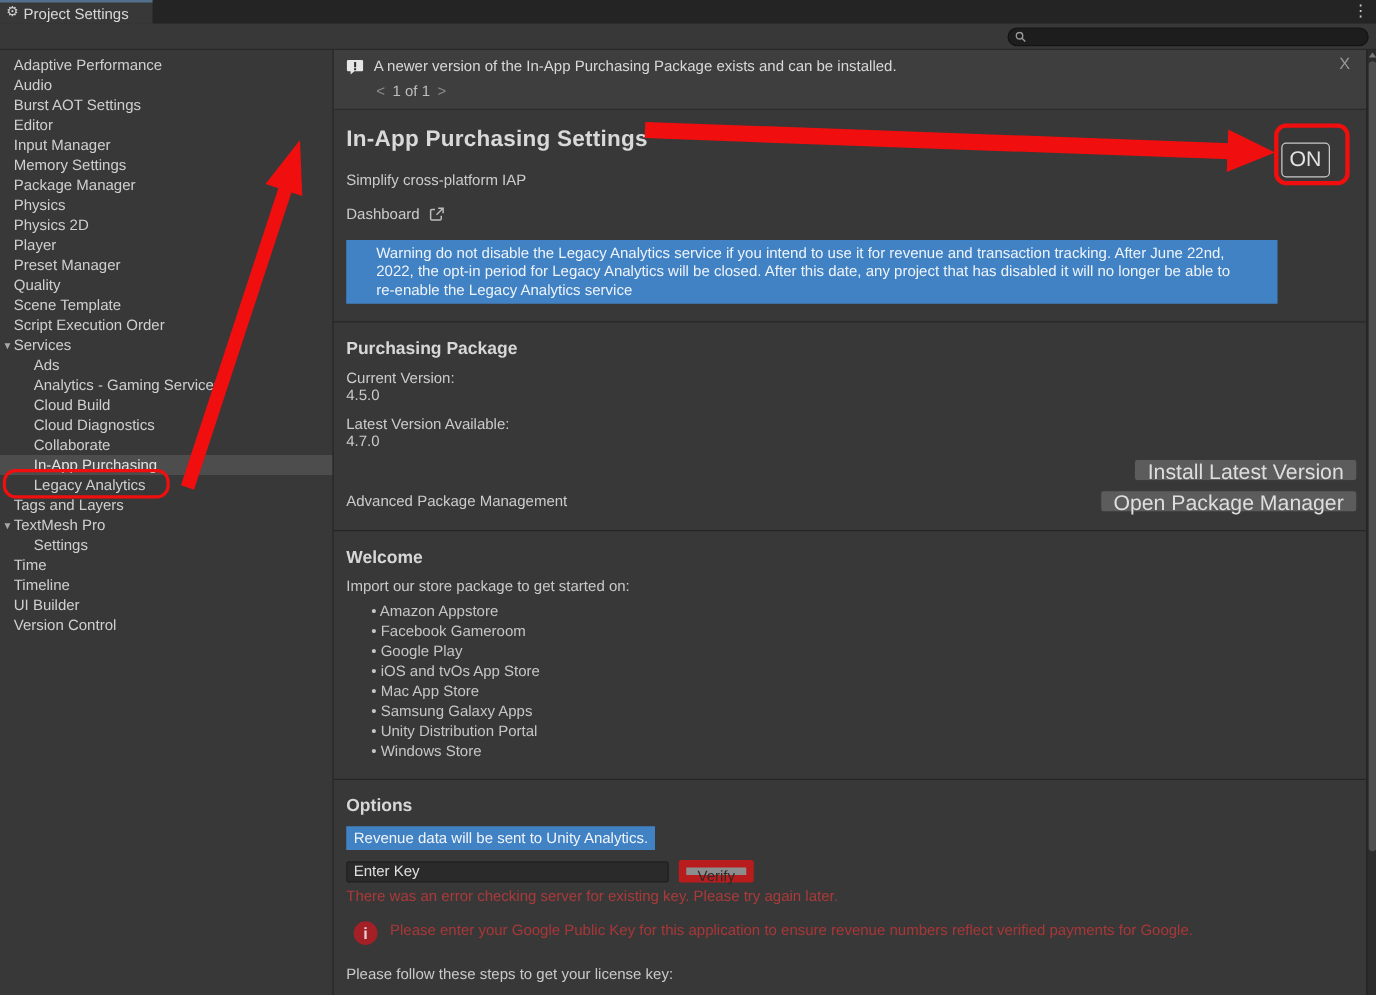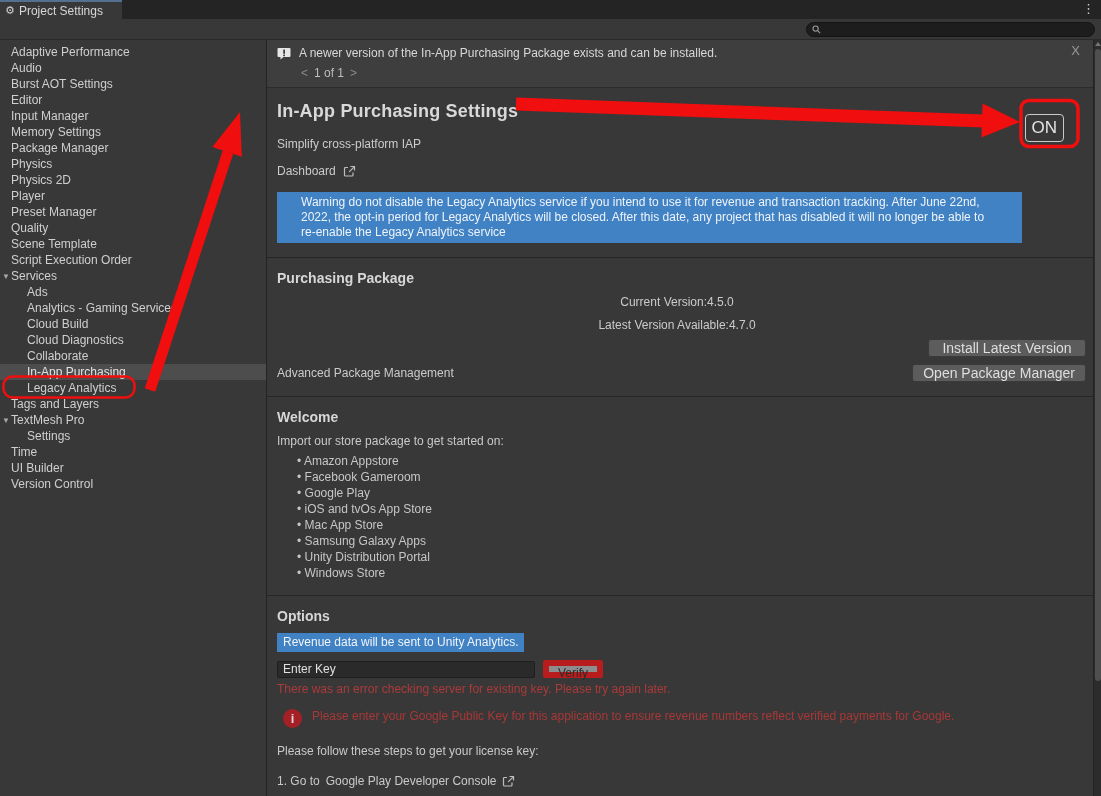--- a/index.html
+++ b/index.html
@@ -50,25 +50,25 @@
     font-size:17px; padding:3px 6px; font-family:inherit; cursor:pointer;
   }
   .row-label { font-size:12px; color:#cbcbcb; margin:15px 0 0 10px; }
   .link-row { display:flex; align-items:center; gap:7px; margin:13px 0 0 10px; font-size:12px; color:#cbcbcb; cursor:pointer; }
   .warnbox {
     margin:14px 10px 0 10px; width:745px; background:#4082c4; color:#eef3f9;
     font-size:12px; line-height:15px; padding:3px 24px;
   }
   .sep { border:none; border-top:1px solid #262626; margin:14px 0 0 0; }
   h2.section-h { font-size:14px; font-weight:bold; color:#d7d7d7; margin:12px 0 0 10px; }
-  .kv-row { display:flex; justify-content:center; font-size:12px; color:#cbcbcb; margin:9px 16px 0 10px; }
+  .kv-row { display:flex; justify-content:space-between; font-size:12px; color:#cbcbcb; margin:9px 16px 0 10px;flex-direction:column; }
   .btn-row { display:flex; justify-content:flex-end; margin:7px 7px 0 0; }
   .ubtn {
     background:#5c5c5c; border:1px solid #3a3a3a; border-radius:3px; color:#dedede;
-    font-size:14px; height:18px; min-width:158px; padding:0 10px; font-family:inherit; cursor:pointer;
+    font-size:17px; height:18px; min-width:158px; padding:0 10px; font-family:inherit; cursor:pointer;
   }
   .adv-row { display:flex; justify-content:space-between; align-items:center; margin:7px 7px 0 10px; }
   .adv-row .row-label { margin:0; }
   .welcome-intro { font-size:12px; color:#c9c9c9; margin:9px 0 0 10px; }
   ul.stores { list-style:none; margin:5px 0 0 30px; }
   ul.stores li { font-size:12px; color:#c6c6c6; line-height:16px; }
   ul.stores li::before { content:"• "; color:#c6c6c6; }
   .revenue-pill { display:inline-block; background:#4082c4; color:#f0f4f8; font-size:12px; padding:2px 6px 3px 6px; margin:9px 0 0 10px; }
   .key-row { display:flex; align-items:center; gap:8px; margin:8px 0 0 10px; }
   .key-input {
@@ -242,20 +242,24 @@
     <div class="side-row ind1">
       <span class="tri">▼</span>
       <span class="lbl">Settings</span>
     </div>
 
     <div class="side-row ind0">
       <span class="tri">▼</span>
       <span class="lbl">Time</span>
     </div>
 
+    <div class="side-row ind0">
+      <span class="tri">▼</span>
+      <span class="lbl">Timeline</span>
+    </div>
 
     <div class="side-row ind0">
       <span class="tri">▼</span>
       <span class="lbl">UI Builder</span>
     </div>
 
     <div class="side-row ind0">
       <span class="tri">▼</span>
       <span class="lbl">Version Control</span>
     </div>

